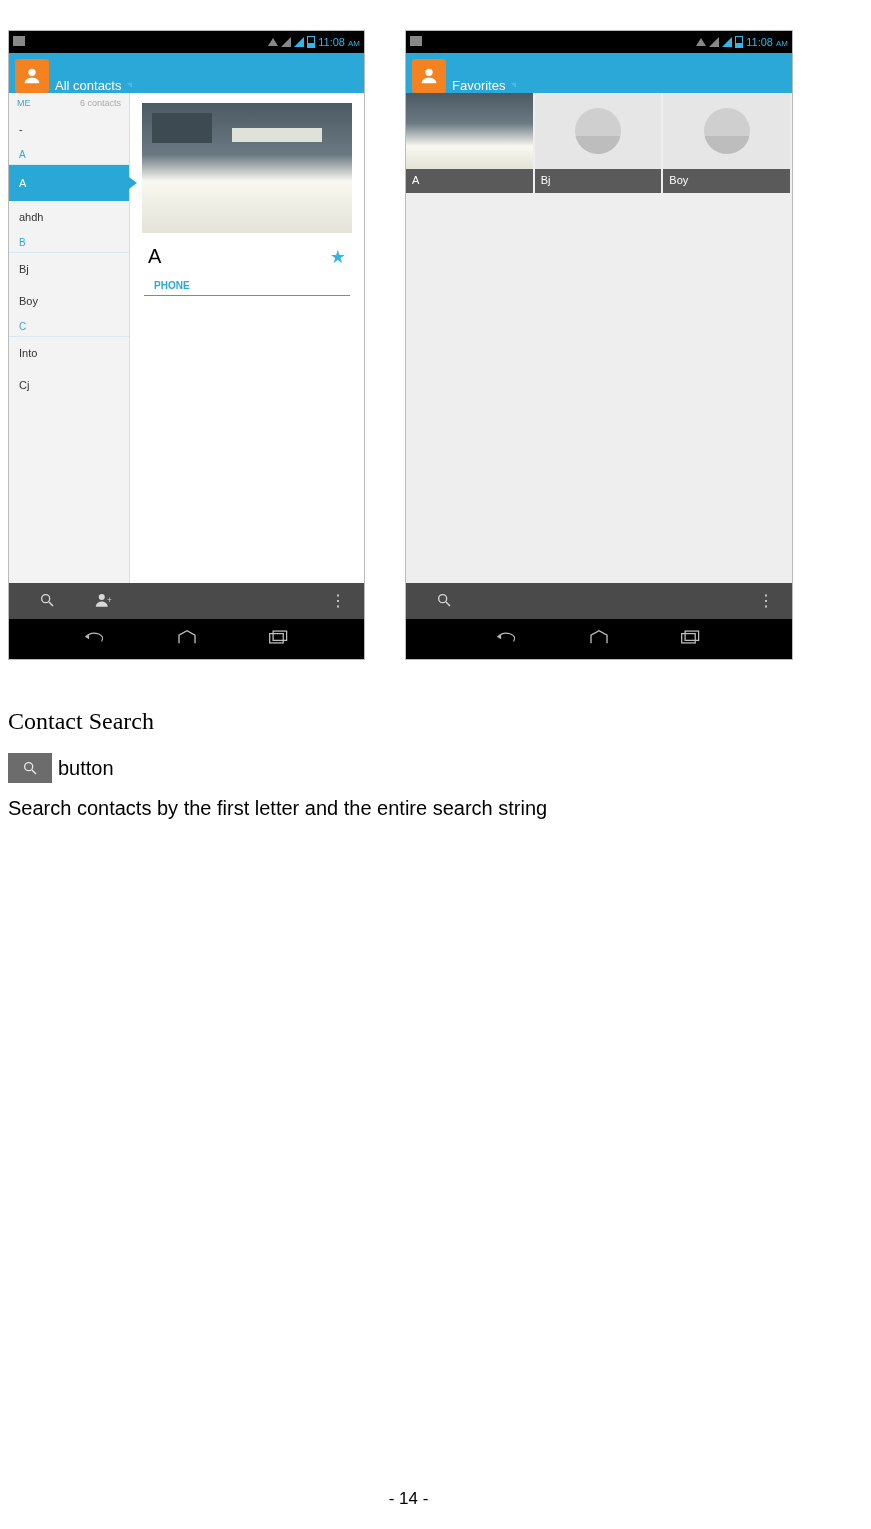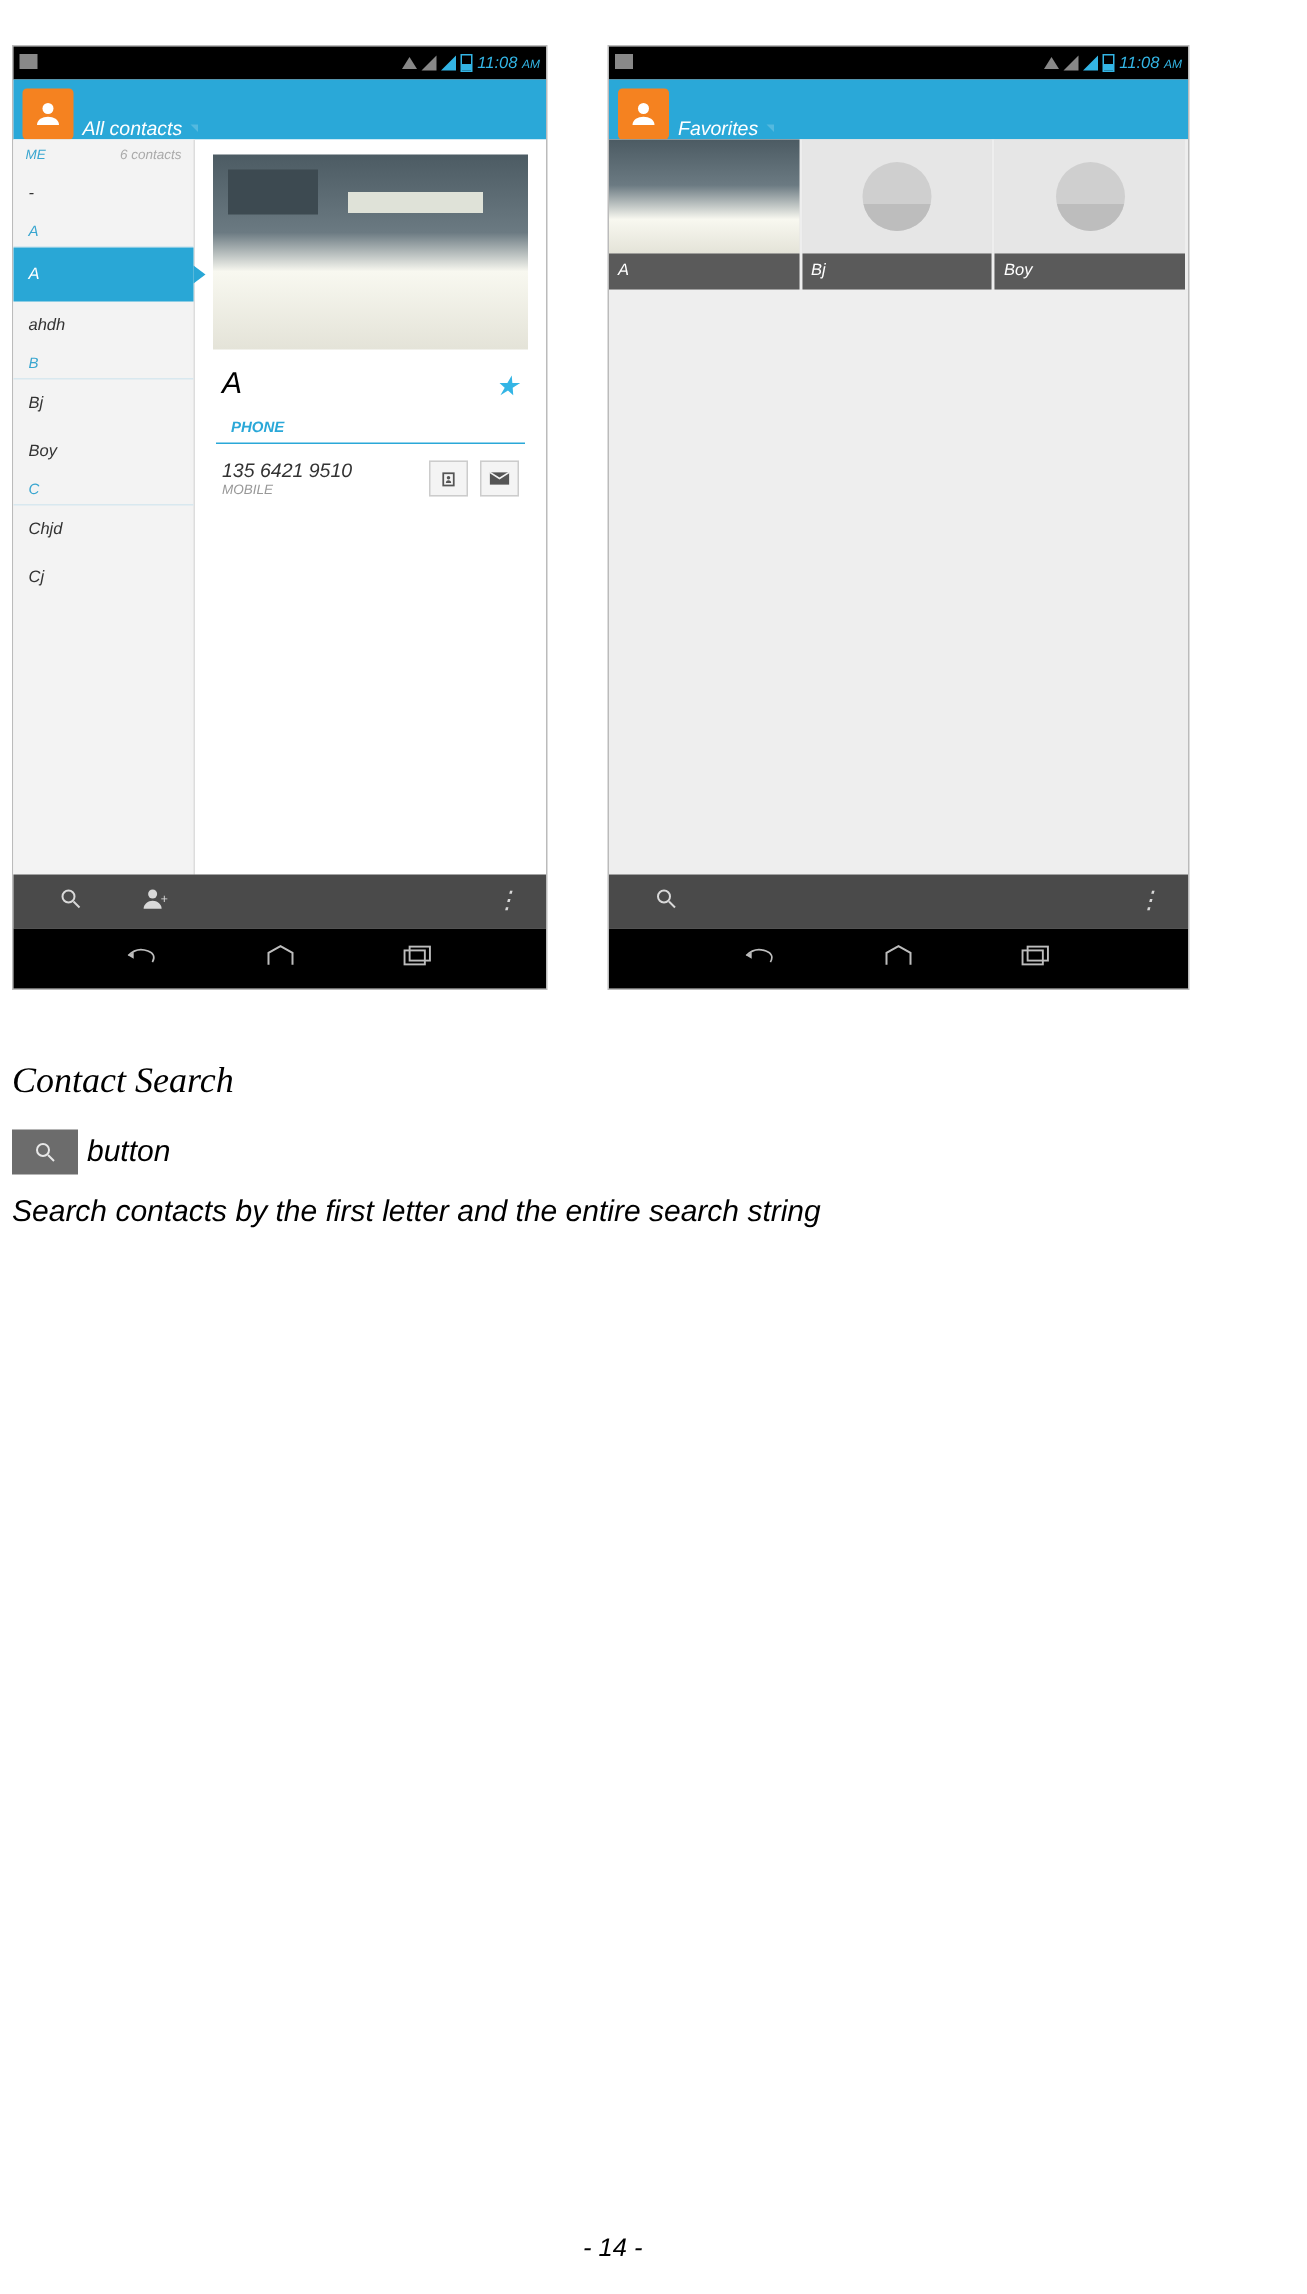--- a/index.html
+++ b/index.html
@@ -6,21 +6,20 @@
     margin: 0;
     padding: 0;
     background: #fff;
     font-family: Arial, sans-serif;
     width: 871px;
   }
   .page {
     width: 801px;
     min-height: 1529px;
     position: relative;
-    font-style: italic;
   }
   .shots {
     display: flex;
     gap: 40px;
     padding: 30px 8px 0 8px;
   }
   .phone {
     width: 386px;
     height: 628px;
     background: #fff;
@@ -220,49 +219,30 @@
             <span style="color:#aaa">6 contacts</span>
           </div>
           <div class="sb-item">-</div>
           <div class="sb-letter">A</div>
           <div class="sb-sel">A</div>
           <div class="sb-item">ahdh</div>
           <div class="sb-letter">B</div>
           <div class="sb-item">Bj</div>
           <div class="sb-item">Boy</div>
           <div class="sb-letter">C</div>
-          <div class="sb-item">Chjd</div>
+          <div class="sb-item">Into</div>
           <div class="sb-item">Cj</div>
         </div>
         <div class="detail">
           <div class="contact-photo"></div>
           <div class="cname-row">
             <span>A</span>
             <span class="star">★</span>
           </div>
           <div class="phone-lbl">PHONE</div>
-          <div class="num-row">
-            <div class="num-col">
-              <div class="num-val">135 6421 9510</div>
-              <div class="num-type">MOBILE</div>
-            </div>
-            <div class="ic-btn">
-              <svg width="14" height="14" viewBox="0 0 24 24">
-                  <rect x="6" y="6" width="12" height="14" fill="none" stroke="#555" stroke-width="2"></rect>
-                  <circle cx="12" cy="11" r="2" fill="#555"></circle>
-                  <path d="M9 17c0-2 1-3 3-3s3 1 3 3" fill="#555"></path>
-                </svg>
-            </div>
-            <div class="ic-btn">
-              <svg width="14" height="10" viewBox="0 0 24 16">
-                  <rect x="1" y="1" width="22" height="14" fill="#555"></rect>
-                  <path d="M1 1l11 7L23 1" stroke="#f4f4f4" stroke-width="2" fill="none"></path>
-                </svg>
-            </div>
-          </div>
         </div>
       </div>
       <div class="toolbar">
         <div class="tb-left">
           <span class="tb-ic">
             <svg width="16" height="16" viewBox="0 0 24 24">
                 <circle cx="10" cy="10" r="6" fill="none" stroke="#d9d9d9" stroke-width="2"></circle>
                 <line x1="15" y1="15" x2="21" y2="21" stroke="#d9d9d9" stroke-width="2"></line>
               </svg>
           </span>

